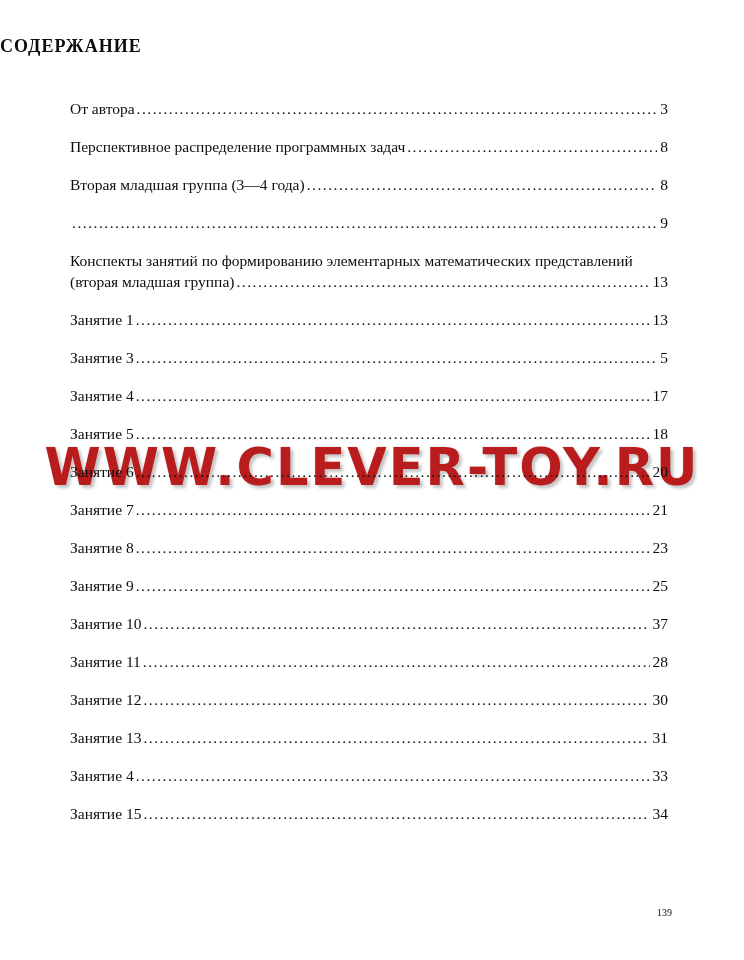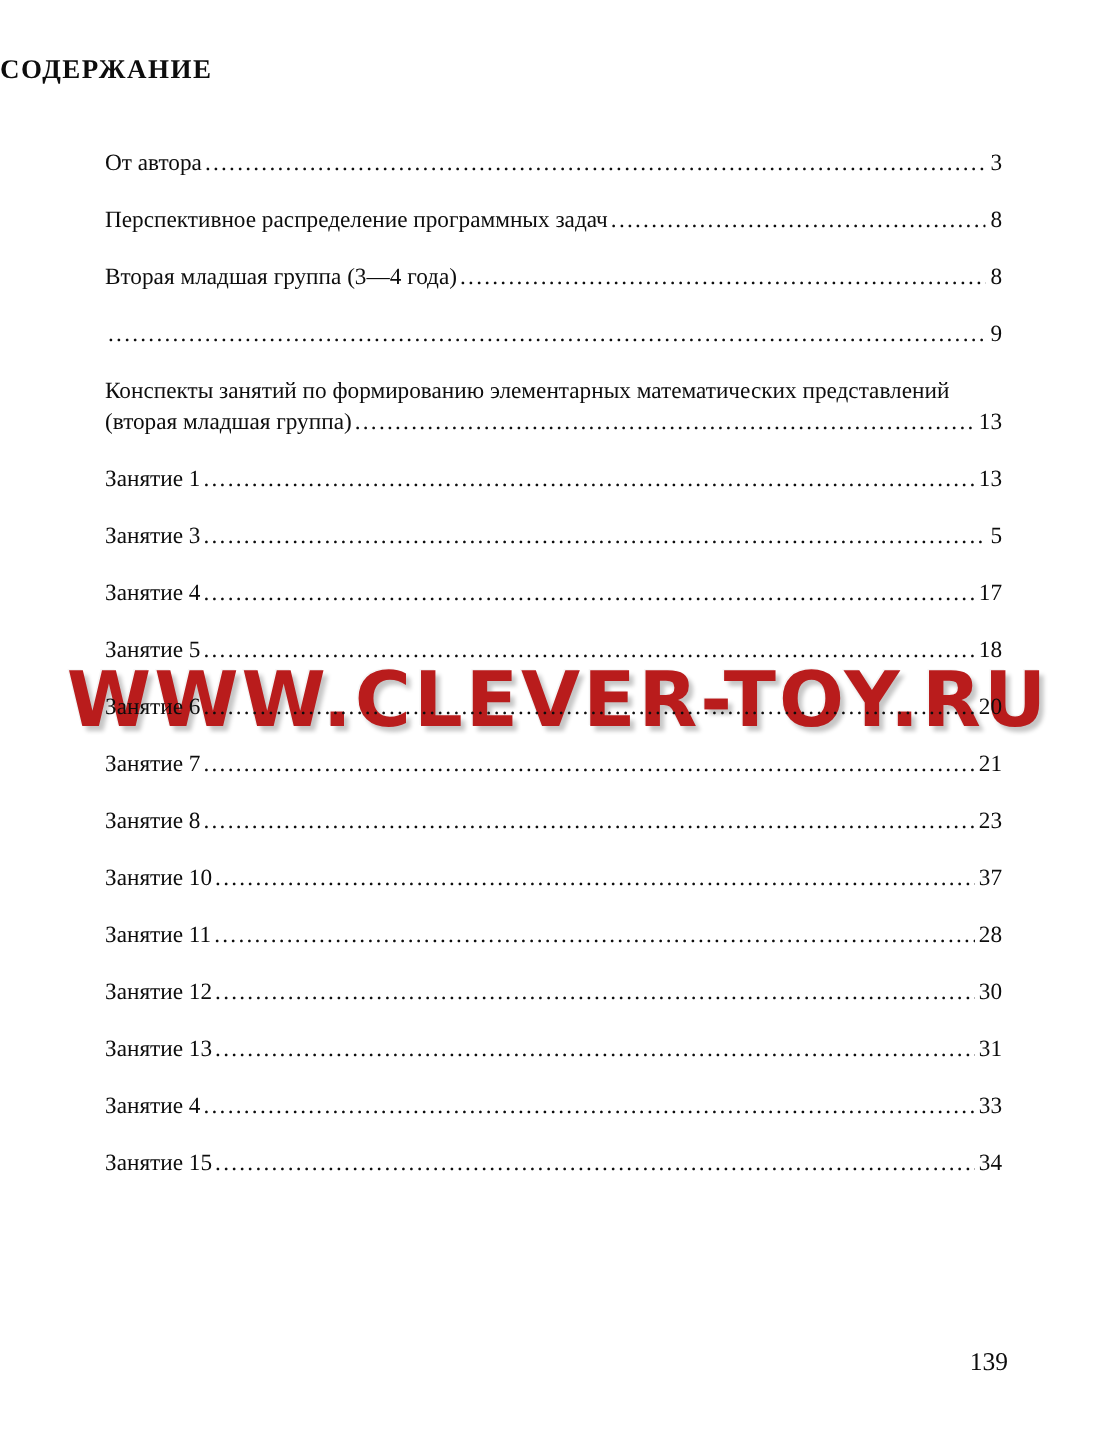--- a/index.html
+++ b/index.html
@@ -76,21 +76,21 @@
     content: "................................................................................................................................................................................................................................................";
     letter-spacing: 1.5px;
   }
   .toc-page-num {
     white-space: nowrap;
   }
   .folio {
     position: absolute;
     right: 72px;
     bottom: 42px;
-    font-size: 17px;
+    font-size: 10px;
     z-index: 2;
   }
 </style>
 </head>
 <body>
 
 <div class="page">
   <h1 class="title">СОДЕРЖАНИЕ</h1>
   <div class="watermark">WWW.CLEVER-TOY.RU</div>
   <div class="toc" id="toc">
@@ -173,20 +173,27 @@
       </div>
       <div class="toc-block">
         <div class="toc-row">
           <span class="toc-label">Занятие 8</span>
           <span class="dots"></span>
           <span class="toc-page-num">23</span>
         </div>
       </div>
       <div class="toc-block">
         <div class="toc-row">
+          <span class="toc-label">Занятие 9</span>
+          <span class="dots"></span>
+          <span class="toc-page-num">25</span>
+        </div>
+      </div>
+      <div class="toc-block">
+        <div class="toc-row">
           <span class="toc-label">Занятие 10</span>
           <span class="dots"></span>
           <span class="toc-page-num">37</span>
         </div>
       </div>
       <div class="toc-block">
         <div class="toc-row">
           <span class="toc-label">Занятие 11</span>
           <span class="dots"></span>
           <span class="toc-page-num">28</span>

